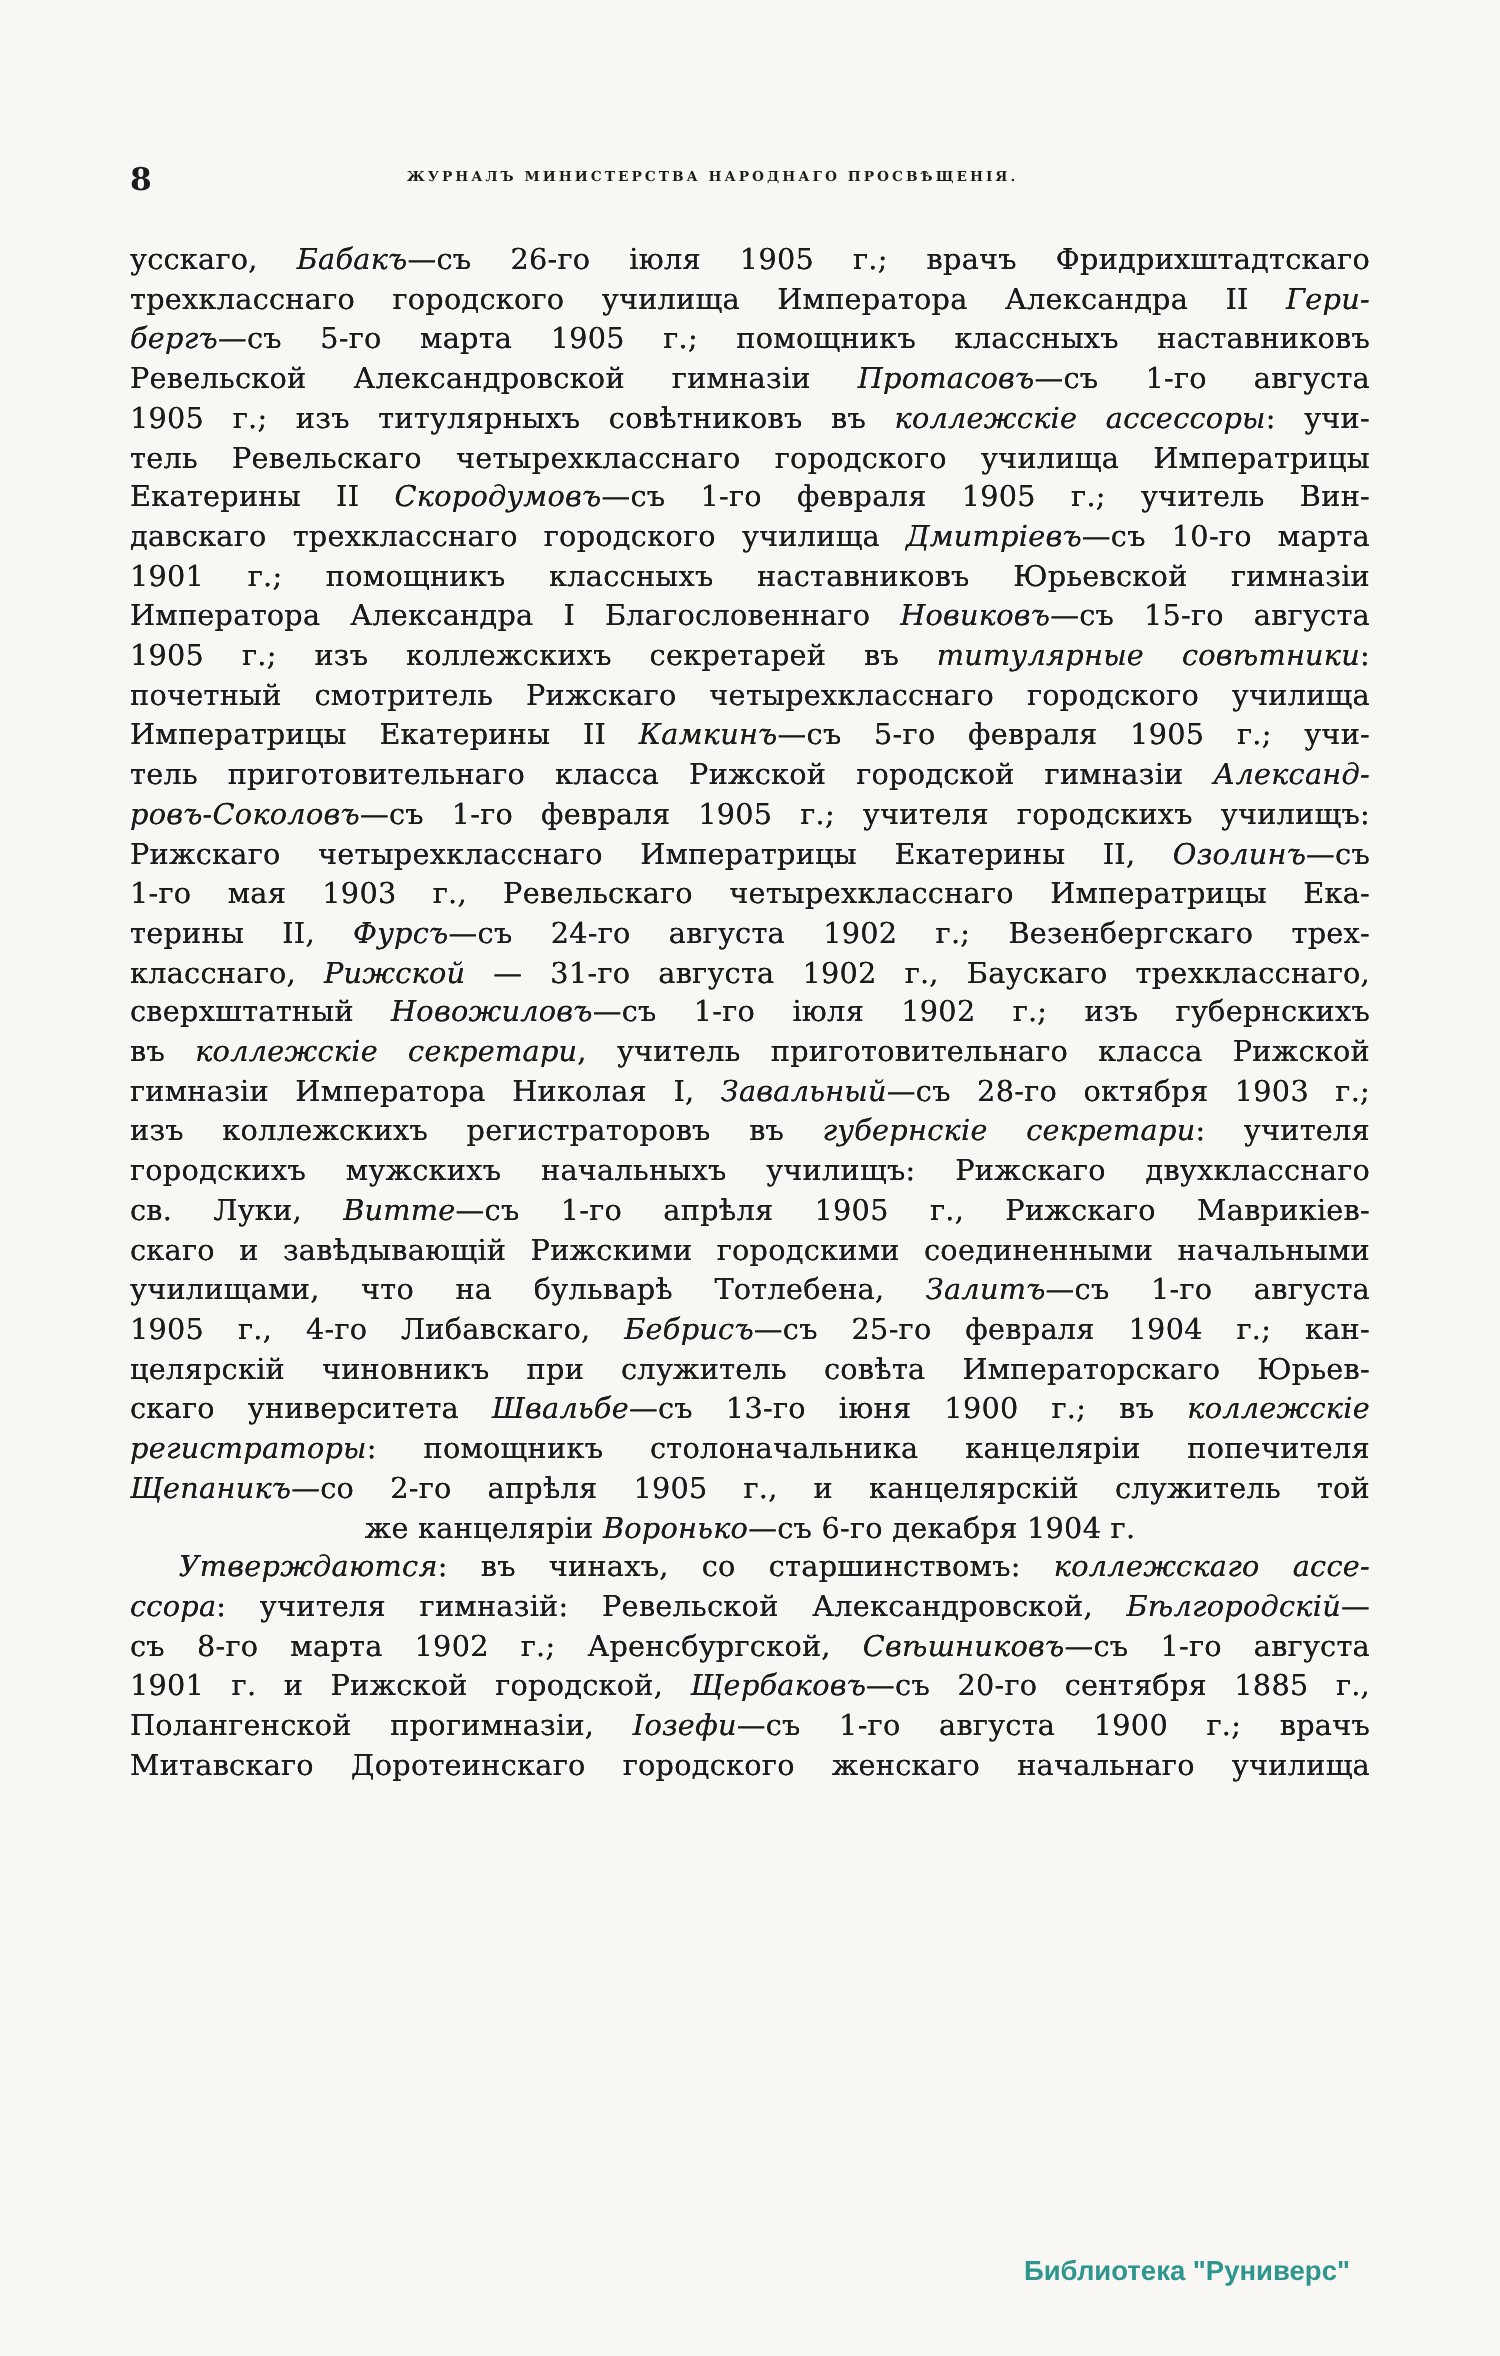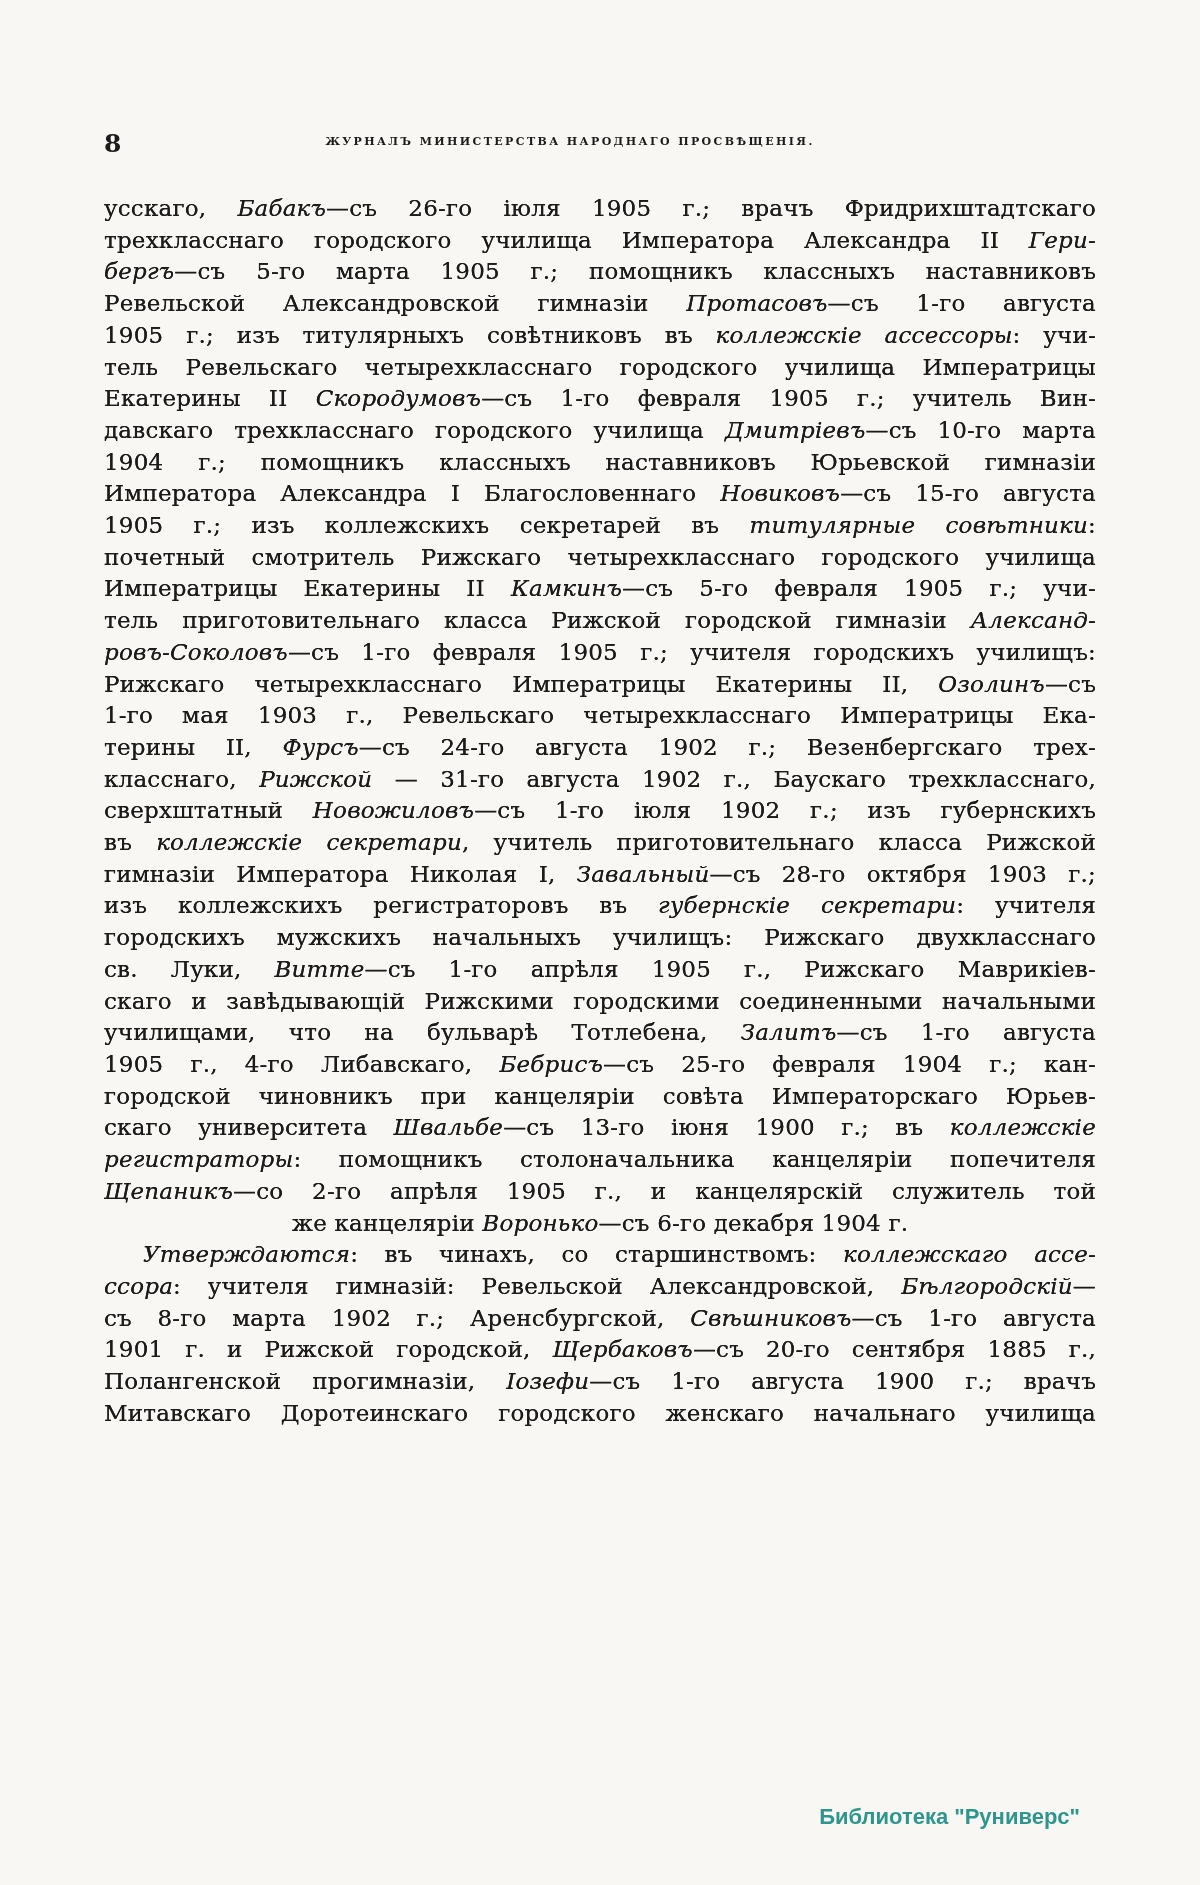--- a/index.html
+++ b/index.html
@@ -71,41 +71,41 @@
   </div>
   <div class="body-text">
       <div class="line just"><span>усскаго, </span><span class="it">Бабакъ</span><span>—съ 26-го іюля 1905 г.; врачъ Фридрихштадтскаго</span></div>
       <div class="line just"><span>трехкласснаго городского училища Императора Александра II </span><span class="it">Гери-</span></div>
       <div class="line just"><span class="it">бергъ</span><span>—съ 5-го марта 1905 г.; помощникъ классныхъ наставниковъ</span></div>
       <div class="line just"><span>Ревельской Александровской гимназіи </span><span class="it">Протасовъ</span><span>—съ 1-го августа</span></div>
       <div class="line just"><span>1905 г.; изъ титулярныхъ совѣтниковъ въ </span><span class="it">коллежскіе ассессоры</span><span>: учи-</span></div>
       <div class="line just"><span>тель Ревельскаго четырехкласснаго городского училища Императрицы</span></div>
       <div class="line just"><span>Екатерины II </span><span class="it">Скородумовъ</span><span>—съ 1-го февраля 1905 г.; учитель Вин-</span></div>
       <div class="line just"><span>давскаго трехкласснаго городского училища </span><span class="it">Дмитріевъ</span><span>—съ 10-го марта</span></div>
-      <div class="line just"><span>1904 г.; помощникъ классныхъ наставниковъ Юрьевской гимназіи</span></div>
+      <div class="line just"><span>1901 г.; помощникъ классныхъ наставниковъ Юрьевской гимназіи</span></div>
       <div class="line just"><span>Императора Александра I Благословеннаго </span><span class="it">Новиковъ</span><span>—съ 15-го августа</span></div>
       <div class="line just"><span>1905 г.; изъ коллежскихъ секретарей въ </span><span class="it">титулярные совѣтники</span><span>:</span></div>
       <div class="line just"><span>почетный смотритель Рижскаго четырехкласснаго городского училища</span></div>
       <div class="line just"><span>Императрицы Екатерины II </span><span class="it">Камкинъ</span><span>—съ 5-го февраля 1905 г.; учи-</span></div>
       <div class="line just"><span>тель приготовительнаго класса Рижской городской гимназіи </span><span class="it">Александ-</span></div>
       <div class="line just"><span class="it">ровъ-Соколовъ</span><span>—съ 1-го февраля 1905 г.; учителя городскихъ училищъ:</span></div>
       <div class="line just"><span>Рижскаго четырехкласснаго Императрицы Екатерины II, </span><span class="it">Озолинъ</span><span>—съ</span></div>
       <div class="line just"><span>1-го мая 1903 г., Ревельскаго четырехкласснаго Императрицы Ека-</span></div>
       <div class="line just"><span>терины II, </span><span class="it">Фурсъ</span><span>—съ 24-го августа 1902 г.; Везенбергскаго трех-</span></div>
       <div class="line just"><span>класснаго, </span><span class="it">Рижской</span><span> — 31-го августа 1902 г., Баускаго трехкласснаго,</span></div>
       <div class="line just"><span>сверхштатный </span><span class="it">Новожиловъ</span><span>—съ 1-го іюля 1902 г.; изъ губернскихъ</span></div>
       <div class="line just"><span>въ </span><span class="it">коллежскіе секретари</span><span>, учитель приготовительнаго класса Рижской</span></div>
       <div class="line just"><span>гимназіи Императора Николая I, </span><span class="it">Завальный</span><span>—съ 28-го октября 1903 г.;</span></div>
       <div class="line just"><span>изъ коллежскихъ регистраторовъ въ </span><span class="it">губернскіе секретари</span><span>: учителя</span></div>
       <div class="line just"><span>городскихъ мужскихъ начальныхъ училищъ: Рижскаго двухкласснаго</span></div>
       <div class="line just"><span>св. Луки, </span><span class="it">Витте</span><span>—съ 1-го апрѣля 1905 г., Рижскаго Маврикіев-</span></div>
       <div class="line just"><span>скаго и завѣдывающій Рижскими городскими соединенными начальными</span></div>
       <div class="line just"><span>училищами, что на бульварѣ Тотлебена, </span><span class="it">Залитъ</span><span>—съ 1-го августа</span></div>
       <div class="line just"><span>1905 г., 4-го Либавскаго, </span><span class="it">Бебрисъ</span><span>—съ 25-го февраля 1904 г.; кан-</span></div>
-      <div class="line just"><span>городской чиновникъ при канцеляріи совѣта Императорскаго Юрьев-</span></div>
+      <div class="line just"><span>целярскій чиновникъ при служитель совѣта Императорскаго Юрьев-</span></div>
       <div class="line just"><span>скаго университета </span><span class="it">Швальбе</span><span>—съ 13-го іюня 1900 г.; въ </span><span class="it">коллежскіе</span></div>
       <div class="line just"><span class="it">регистраторы</span><span>: помощникъ столоначальника канцеляріи попечителя</span></div>
       <div class="line just"><span class="it">Щепаникъ</span><span>—со 2-го апрѣля 1905 г., и канцелярскій служитель той</span></div>
       <div class="line"><span>же канцеляріи </span><span class="it">Воронько</span><span>—съ 6-го декабря 1904 г.</span></div>
       <div class="line just indent"><span class="it">Утверждаются</span><span>: въ чинахъ, со старшинствомъ: </span><span class="it">коллежскаго ассе-</span></div>
       <div class="line just"><span class="it">ссора</span><span>: учителя гимназій: Ревельской Александровской, </span><span class="it">Бѣлгородскій</span><span>—</span></div>
       <div class="line just"><span>съ 8-го марта 1902 г.; Аренсбургской, </span><span class="it">Свѣшниковъ</span><span>—съ 1-го августа</span></div>
       <div class="line just"><span>1901 г. и Рижской городской, </span><span class="it">Щербаковъ</span><span>—съ 20-го сентября 1885 г.,</span></div>
       <div class="line just"><span>Полангенской прогимназіи, </span><span class="it">Іозефи</span><span>—съ 1-го августа 1900 г.; врачъ</span></div>
       <div class="line just"><span>Митавскаго Доротеинскаго городского женскаго начальнаго училища</span></div>

